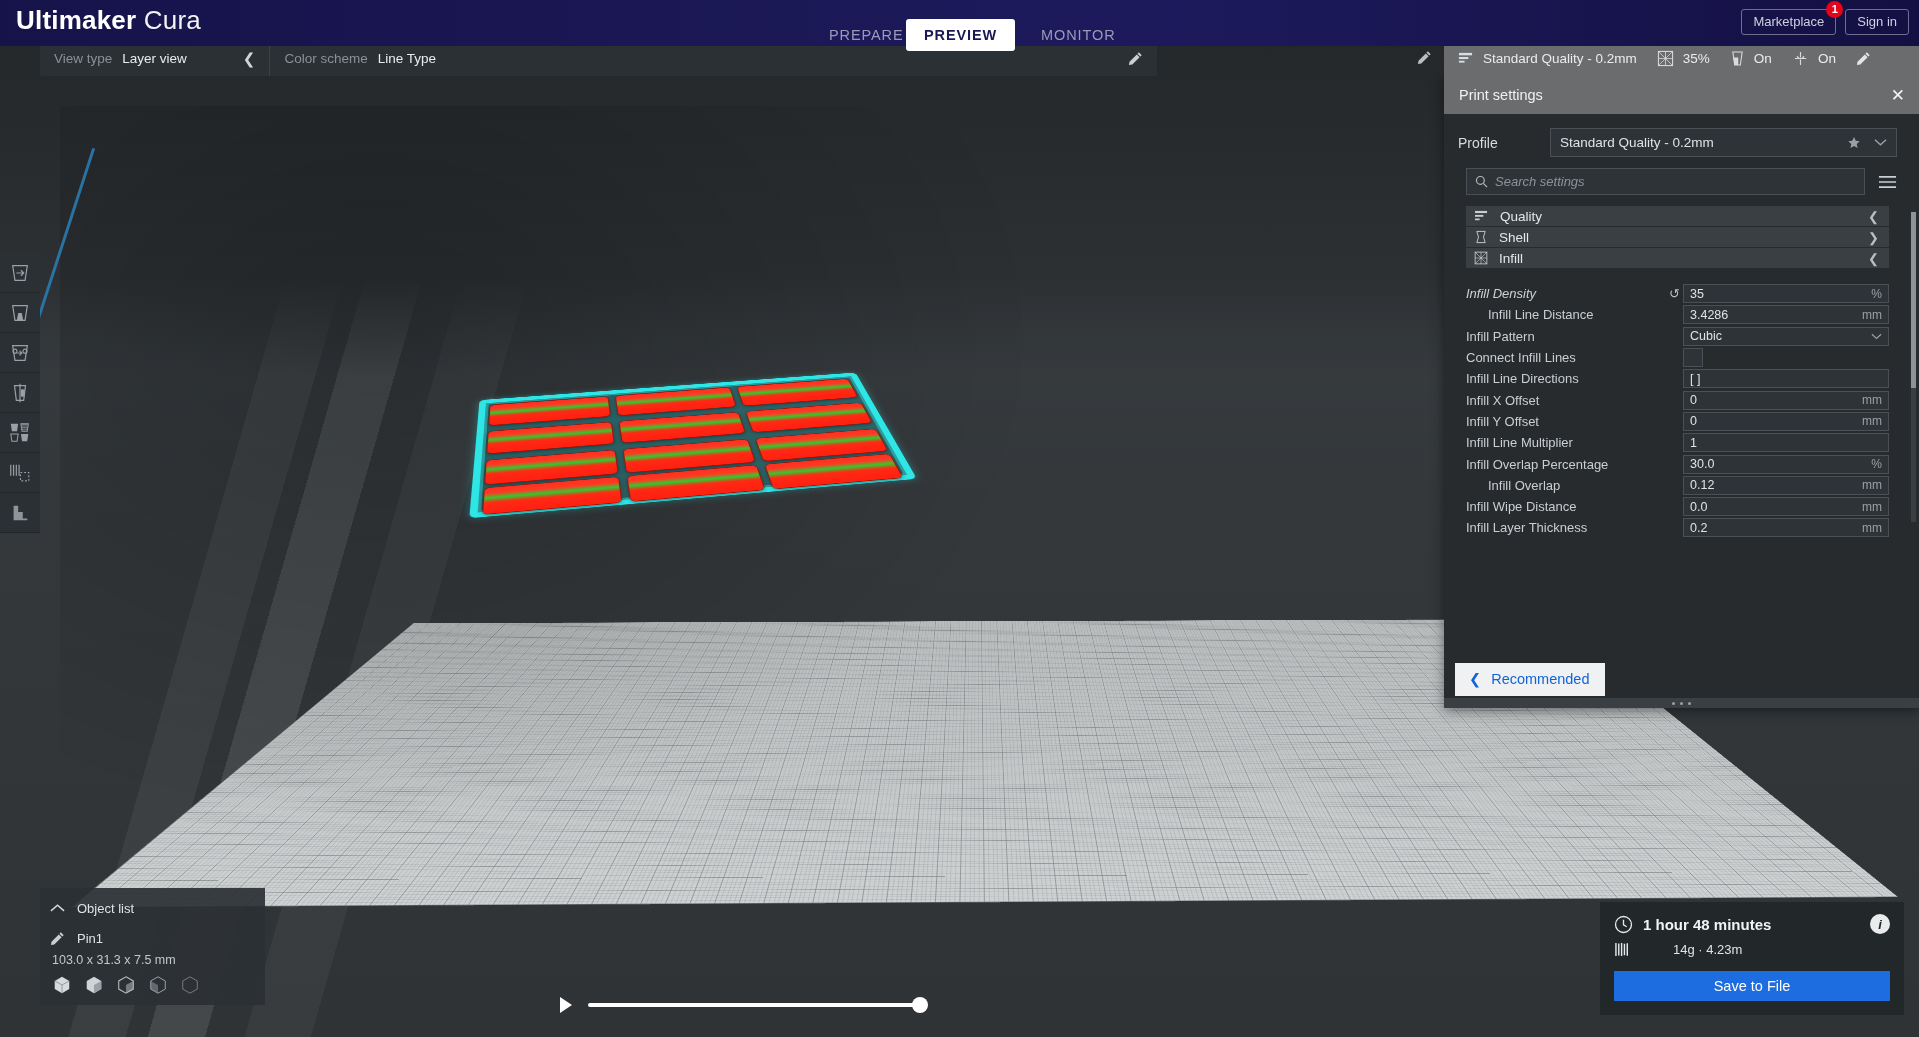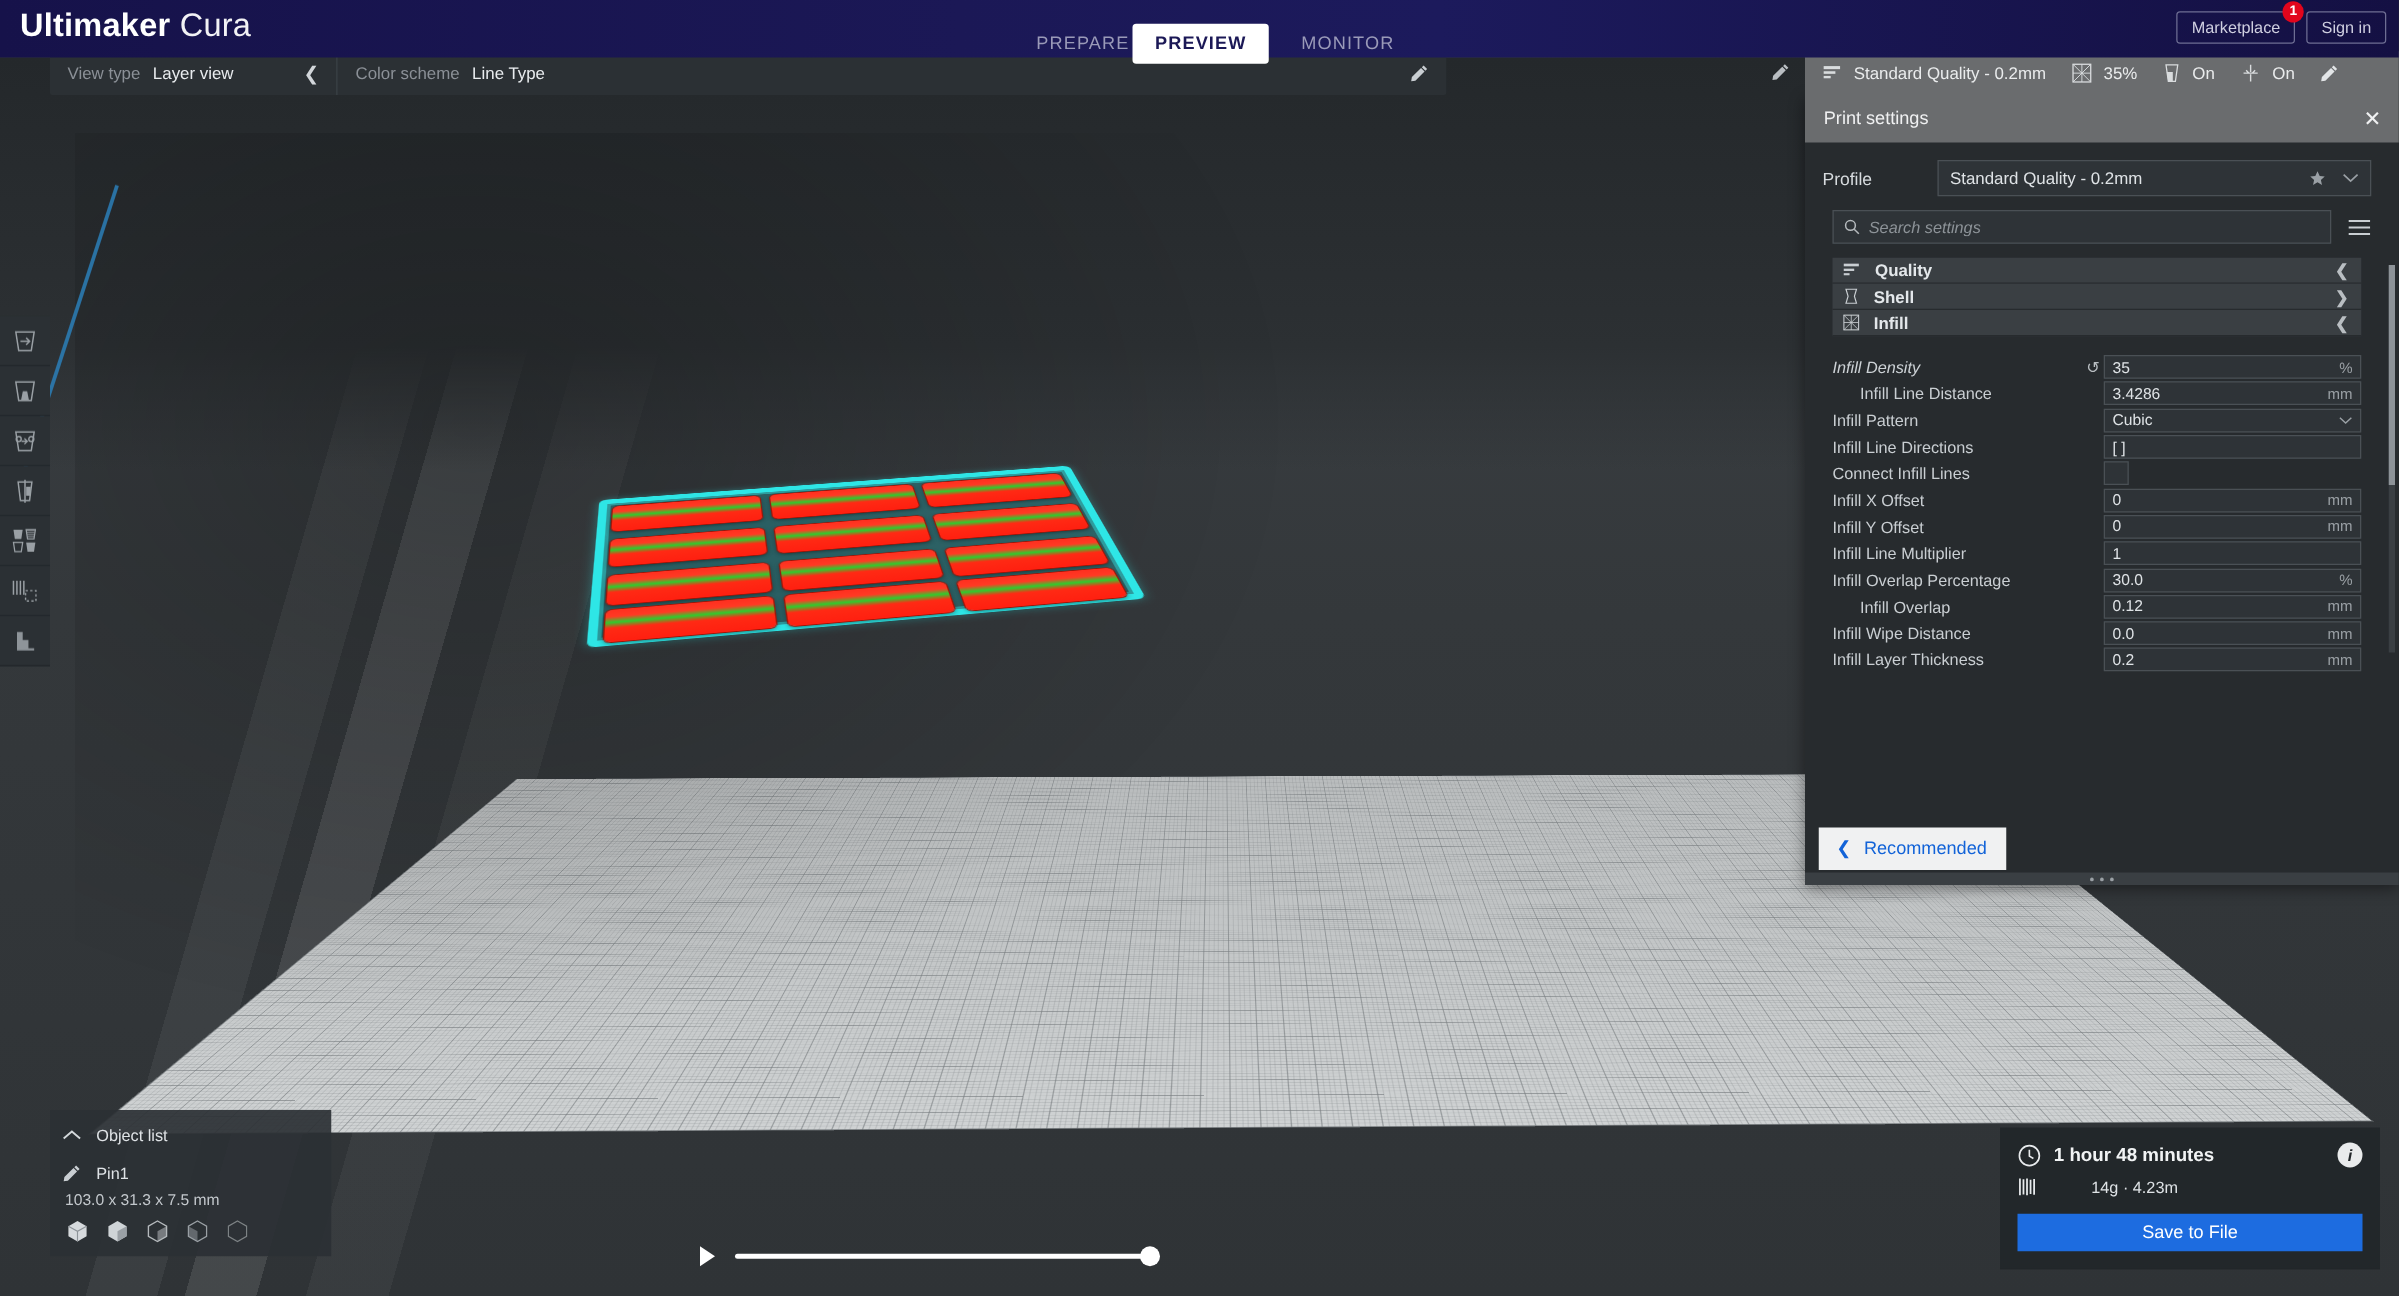--- a/index.html
+++ b/index.html
@@ -185,21 +185,21 @@
   }
   .search-box input::placeholder { color:#8d9398; font-style:italic; }
   .hamburger { cursor:pointer; }
 
   .settings-scroll {
     margin-top:11px; flex:1; overflow:hidden; position:relative;
     padding-left:22px; padding-right:10px;
   }
   .cat {
     height:21px; background:#3a3f43; display:flex; align-items:center; gap:11px;
-    padding: 0 10px 0 8px; color:#e3e7ea; font-size:13.5px; font-weight:700; cursor:pointer;
+    padding: 0 10px 0 8px; color:#e3e7ea; font-size:13.5px; font-weight:400; cursor:pointer;
     border-bottom:1px solid #272b2e; width:423px;
   }
   .cat .chev { margin-left:auto; color:#b9bec2; font-size:13px;}
   .srow { display:flex; align-items:center; height:21.3px; width:423px; }
   .slbl { color:#c9ced2; font-size:13px; flex:1; white-space:nowrap; }
   .slbl.ital { font-style:italic; color:#cdd2d6; }
   .slbl.indent { padding-left:22px; }
   .revert { width:17px; color:#b9bec2; font-size:13px; cursor:pointer; text-align:center;}
   .sfield {
     width:206px; height:19px; border:1px solid #4a5055; background:#2e3337;
@@ -591,34 +591,34 @@
           <span>Cubic</span>
           <span>
             <svg width="11" height="7" viewBox="0 0 12 7">
                 <path d="M1 1l5 4.6L11 1" fill="none" stroke="#9aa0a5" stroke-width="1.3"></path>
               </svg>
           </span>
         </span>
       </div>
 
       <div class="srow">
-        <span class="slbl">Infill Line Directions</span>
-        <span class="revert"></span>
-        <span class="sfield">
-          <span>[ ]</span>
-          <span class="unit"></span>
-        </span>
-      </div>
-
-      <div class="srow">
         <span class="slbl">Connect Infill Lines</span>
         <span class="revert"></span>
         <span class="scheck-wrap">
             <span class="scheck"></span>
           </span>
+      </div>
+
+      <div class="srow">
+        <span class="slbl">Infill Line Directions</span>
+        <span class="revert"></span>
+        <span class="sfield">
+          <span>[ ]</span>
+          <span class="unit"></span>
+        </span>
       </div>
 
       <div class="srow">
         <span class="slbl">Infill X Offset</span>
         <span class="revert"></span>
         <span class="sfield">
           <span>0</span>
           <span class="unit">mm</span>
         </span>
       </div>

